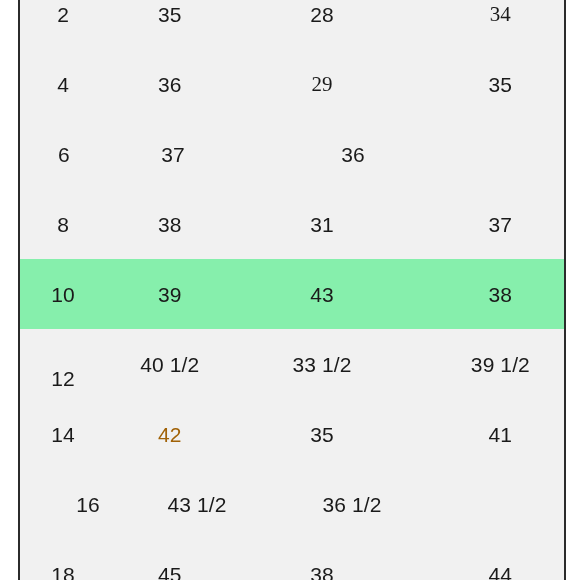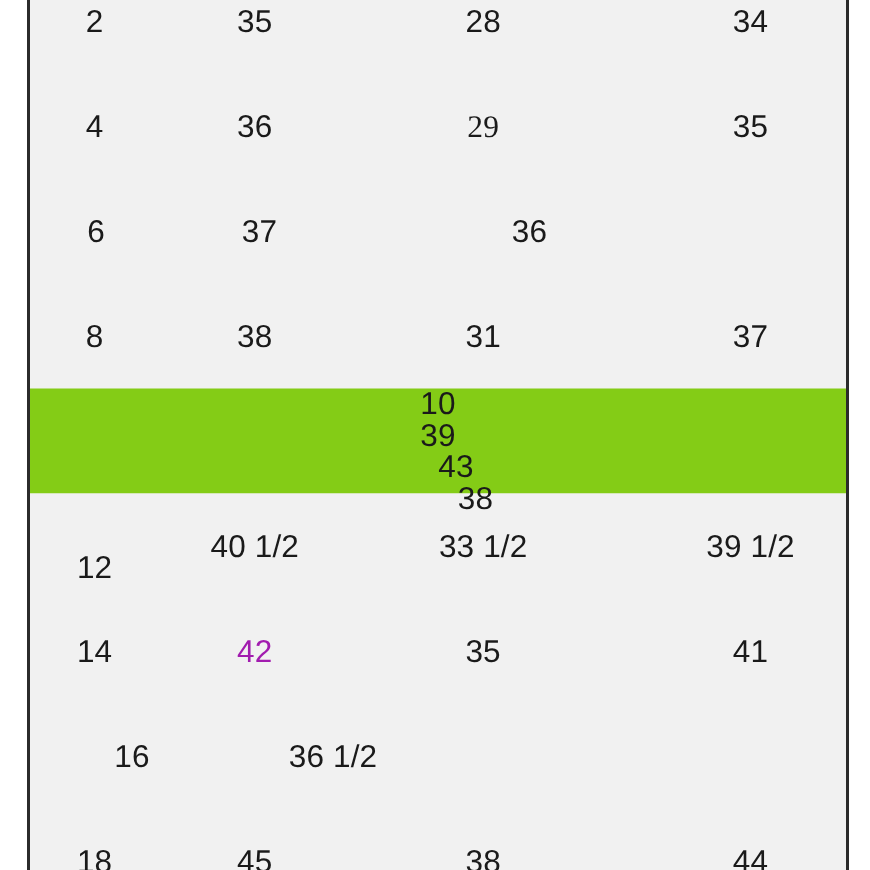--- a/index.html
+++ b/index.html
@@ -74,59 +74,60 @@
 </head>
 <body style="background: rgb(255, 255, 255);">
 
 <div id="table-viewport">
   <div id="table-frame" style="background: rgb(241, 241, 241); border-left-color: rgb(43, 43, 43); border-right-color: rgb(43, 43, 43);">
     <div id="rows">
         <div class="data-row" style="background: rgb(241, 241, 241);">
           <div class="cell col-0" style="color: rgb(26, 26, 26);">2</div>
           <div class="cell col-1" style="color: rgb(26, 26, 26);">35</div>
           <div class="cell col-2" style="color: rgb(26, 26, 26);">28</div>
-          <div class="cell col-3" style="color: rgb(26, 26, 26);">34</div>
+          <div class="cell col-3" style="color: rgb(26, 26, 26); font-family: Liberation Serif, serif;">34</div>
         </div>
         <div class="data-row" style="background: rgb(241, 241, 241);">
           <div class="cell col-0" style="color: rgb(26, 26, 26);">4</div>
           <div class="cell col-1" style="color: rgb(26, 26, 26);">36</div>
           <div class="cell col-2" style="color: rgb(26, 26, 26); font-family: Liberation Serif, serif;">29</div>
           <div class="cell col-3" style="color: rgb(26, 26, 26);">35</div>
         </div>
         <div class="data-row" style="background: rgb(241, 241, 241);">
           <div class="cell col-0" style="color: rgb(26, 26, 26);">6</div>
           <div class="cell col-1" style="color: rgb(26, 26, 26);">37</div>
           <div class="cell col-3" style="color: rgb(26, 26, 26);">36</div>
         </div>
         <div class="data-row" style="background: rgb(241, 241, 241);">
           <div class="cell col-0" style="color: rgb(26, 26, 26);">8</div>
           <div class="cell col-1" style="color: rgb(26, 26, 26);">38</div>
           <div class="cell col-2" style="color: rgb(26, 26, 26);">31</div>
           <div class="cell col-3" style="color: rgb(26, 26, 26);">37</div>
         </div>
-        <div class="data-row is-highlighted" style="background: #84cc16; flex-direction: column;">
+        <div class="data-row is-highlighted" style="background: #86efac;">
           <div class="cell col-0" style="color: rgb(26, 26, 26);">10</div>
           <div class="cell col-1" style="color: rgb(26, 26, 26);">39</div>
           <div class="cell col-2" style="color: rgb(26, 26, 26);">43</div>
           <div class="cell col-3" style="color: rgb(26, 26, 26);">38</div>
         </div>
         <div class="data-row" style="background: rgb(241, 241, 241);">
           <div class="cell col-0" style="color: rgb(26, 26, 26); margin-top: 28px;">12</div>
           <div class="cell col-1" style="color: rgb(26, 26, 26);">40 1/2</div>
           <div class="cell col-2" style="color: rgb(26, 26, 26);">33 1/2</div>
           <div class="cell col-3" style="color: rgb(26, 26, 26);">39 1/2</div>
         </div>
         <div class="data-row" style="background: rgb(241, 241, 241); justify-content: flex-end;">
           <div class="cell col-0" style="color: rgb(26, 26, 26);">14</div>
-          <div class="cell col-1" style="color: #a21caf;">42</div>
+          <div class="cell col-1" style="color: #a16207;">42</div>
           <div class="cell col-2" style="color: rgb(26, 26, 26);">35</div>
           <div class="cell col-3" style="color: rgb(26, 26, 26);">41</div>
         </div>
         <div class="data-row" style="background: rgb(241, 241, 241); padding-left: 24px;">
           <div class="cell col-0" style="color: rgb(26, 26, 26);">16</div>
+          <div class="cell col-1" style="color: rgb(26, 26, 26);">43 1/2</div>
           <div class="cell col-2" style="color: rgb(26, 26, 26);">36 1/2</div>
         </div>
         <div class="data-row" style="background: rgb(241, 241, 241);">
           <div class="cell col-0" style="color: rgb(26, 26, 26);">18</div>
           <div class="cell col-1" style="color: rgb(26, 26, 26);">45</div>
           <div class="cell col-2" style="color: rgb(26, 26, 26);">38</div>
           <div class="cell col-3" style="color: rgb(26, 26, 26);">44</div>
         </div>
       </div>
   </div>

